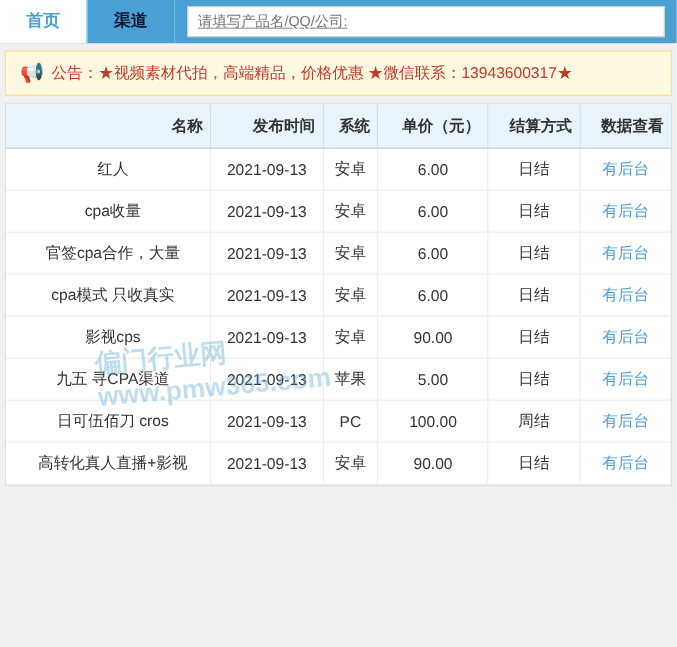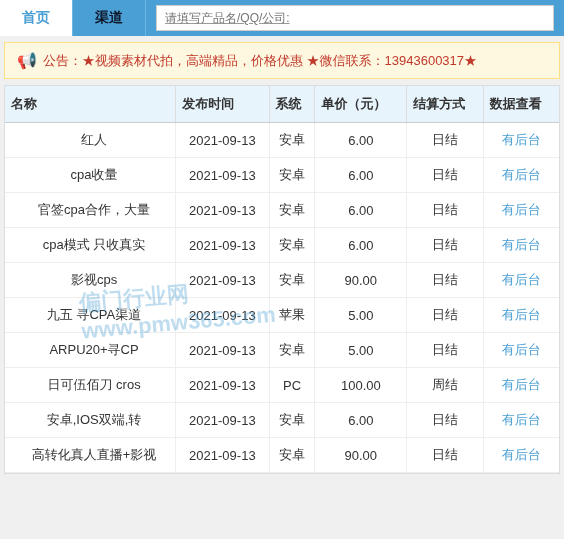--- a/index.html
+++ b/index.html
@@ -77,21 +77,21 @@
       width: 100%;
       border-collapse: collapse;
     }
 
     thead tr {
       background: #e8f4fc;
     }
 
     thead th {
       padding: 9px 6px;
-      text-align: left;
+      text-align: right;
       font-size: 13px;
       font-weight: bold;
       color: #333;
       border-bottom: 1px solid #ccc;
       border-right: 1px solid #ddd;
     }
     thead th:last-child { border-right: none; }
 
     tbody tr {
       border-bottom: 1px solid #eee;
@@ -207,44 +207,28 @@
           </tr>
           <tr>
             <td>九五 寻CPA渠道</td>
             <td>2021-09-13</td>
             <td>苹果</td>
             <td>5.00</td>
             <td>日结</td>
             <td class="link-text">有后台</td>
           </tr>
           <tr>
-            <td>ARPU20+寻CP</td>
-            <td>2021-09-13</td>
-            <td>安卓</td>
-            <td>5.00</td>
-            <td>日结</td>
-            <td class="link-text">有后台</td>
-          </tr>
-          <tr>
             <td>日可伍佰刀 cros</td>
             <td>2021-09-13</td>
             <td>PC</td>
             <td>100.00</td>
             <td>周结</td>
             <td class="link-text">有后台</td>
           </tr>
           <tr>
-            <td>安卓,IOS双端,转</td>
-            <td>2021-09-13</td>
-            <td>安卓</td>
-            <td>6.00</td>
-            <td>日结</td>
-            <td class="link-text">有后台</td>
-          </tr>
-          <tr>
             <td>高转化真人直播+影视</td>
             <td>2021-09-13</td>
             <td>安卓</td>
             <td>90.00</td>
             <td>日结</td>
             <td class="link-text">有后台</td>
           </tr>
         </tbody>
     </table>
   </div>

